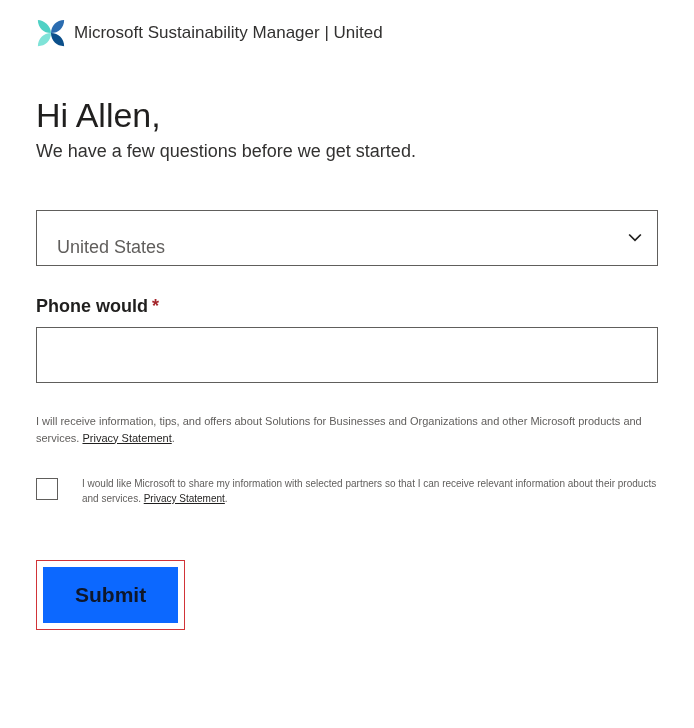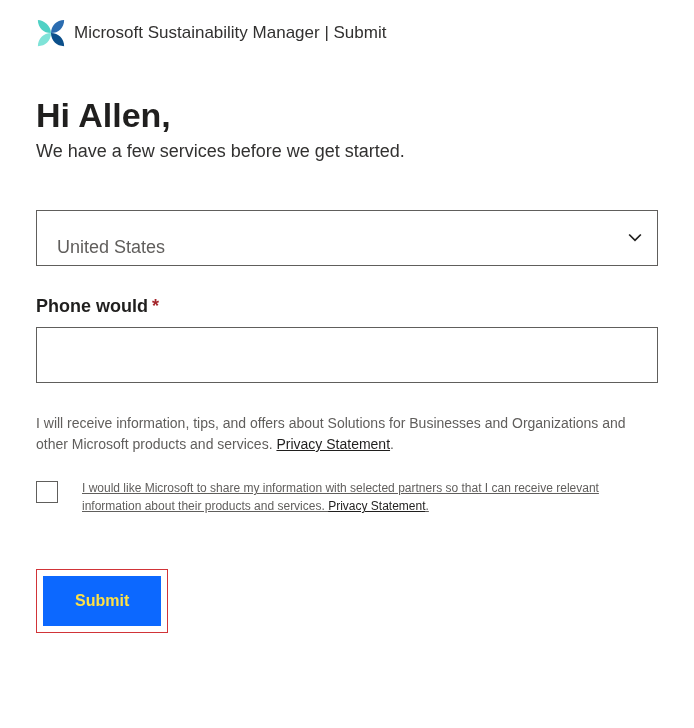--- a/index.html
+++ b/index.html
@@ -25,21 +25,21 @@
       height: 30px;
       display: block;
     }
     .header-title {
       font-size: 17px;
       color: #323130;
       font-weight: 400;
     }
     .greeting {
       font-size: 34px;
-      font-weight: 700;
+      font-weight: 400;
       color: #201f1e;
       margin-bottom: 6px;
     }
     .subheading {
       font-size: 18px;
       color: #323130;
       font-weight: 400;
       margin-bottom: 48px;
     }
     .field-group {
@@ -89,25 +89,25 @@
       width: 100%;
       height: 56px;
       border: 1px solid #605e5c;
       background: #ffffff;
       font-size: 18px;
       font-family: inherit;
       color: #201f1e;
       padding: 0 16px;
     }
     .consent-text {
-      font-size: 14px;
+      font-size: 11px;
       color: #605e5c;
       line-height: 1.5;
       margin-top: 6px;
-      margin-bottom: 24px;
+      margin-bottom: 30px;
     }
     .consent-text a {
       color: #201f1e;
       text-decoration: underline;
     }
     .checkbox-row {
       display: flex;
       align-items: flex-start;
       gap: 24px;
       margin-bottom: 54px;
@@ -115,39 +115,38 @@
     .checkbox-box {
       width: 22px;
       height: 22px;
       border: 1px solid #605e5c;
       background: #ffffff;
       flex-shrink: 0;
       margin-top: 2px;
       cursor: pointer;
     }
     .checkbox-label {
-      font-size: 12px;
+      font-size: 10px;
       color: #605e5c;
       line-height: 1.5;
-      text-decoration: underline;
     }
     .checkbox-label a {
       color: #201f1e;
       text-decoration: underline;
     }
     .submit-wrapper {
       display: inline-block;
       border: 1px solid #d13438;
       padding: 6px;
     }
     .submit-button {
       background: #0b5cff;
       background: #0c68ff;
-      color: #fde047;
-      font-size: 16px;
+      color: #0f172a;
+      font-size: 21px;
       font-weight: 600;
       font-family: inherit;
       border: none;
       padding: 16px 32px;
       cursor: pointer;
     }
   </style>
 </head>
 <body>
 
@@ -155,25 +154,25 @@
 
 <div class="header">
   <span class="logo-icon">
     <svg viewBox="0 0 32 32" xmlns="http://www.w3.org/2000/svg">
       <path fill="#4fd1c5" d="M16 16 C16 8, 8 2, 2 2 C2 10, 8 16, 16 16 Z"></path>
       <path fill="#2b6cb0" d="M16 16 C24 16, 30 10, 30 2 C22 2, 16 8, 16 16 Z"></path>
       <path fill="#0b4f8a" d="M16 16 C16 24, 22 30, 30 30 C30 22, 24 16, 16 16 Z"></path>
       <path fill="#7fe3d8" d="M16 16 C8 16, 2 22, 2 30 C10 30, 16 24, 16 16 Z"></path>
     </svg>
   </span>
-  <span class="header-title">Microsoft Sustainability Manager | Submit</span>
+  <span class="header-title">Microsoft Sustainability Manager | United</span>
 </div>
 
 <h1 class="greeting">Hi Allen,</h1>
-<p class="subheading">We have a few services before we get started.</p>
+<p class="subheading">We have a few questions before we get started.</p>
 
 <div class="field-group">
   <div class="select-wrapper">
     <select class="select-input">
       <option>United States</option>
     </select>
     <span class="chevron-down">
       <svg viewBox="0 0 12 12" xmlns="http://www.w3.org/2000/svg">
         <path d="M1 3 L6 8 L11 3" stroke="#201f1e" stroke-width="1.5" fill="none"></path>
       </svg>

